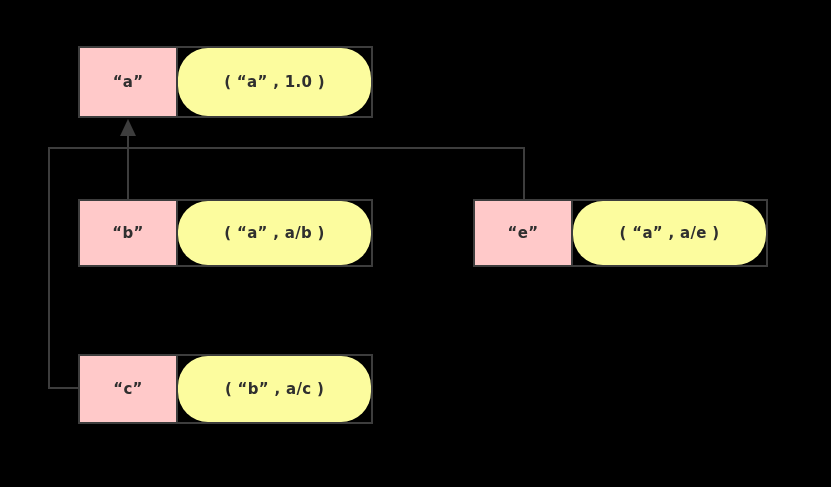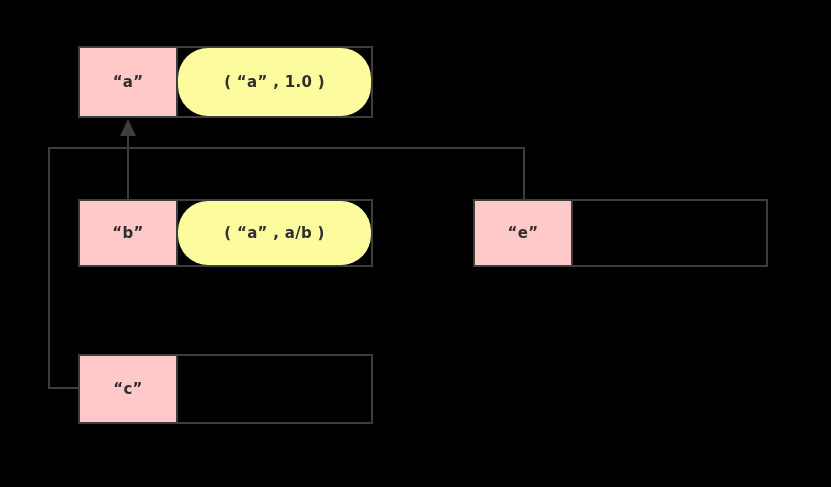--- a/index.html
+++ b/index.html
@@ -86,19 +86,21 @@
     <div class="cell val">( “a” , 1.0 )</div>
   </div>
 
   <div class="node node-b">
     <div class="cell key">“b”</div>
     <div class="cell val">( “a” , a/b )</div>
   </div>
 
   <div class="node node-e">
     <div class="cell key">“e”</div>
+    <div class="cell val">( “a” , a/e )</div>
   </div>
 
   <div class="node node-c">
     <div class="cell key">“c”</div>
+    <div class="cell val">( “b” , a/c )</div>
   </div>
 
 </div>
 
 </body></html>

